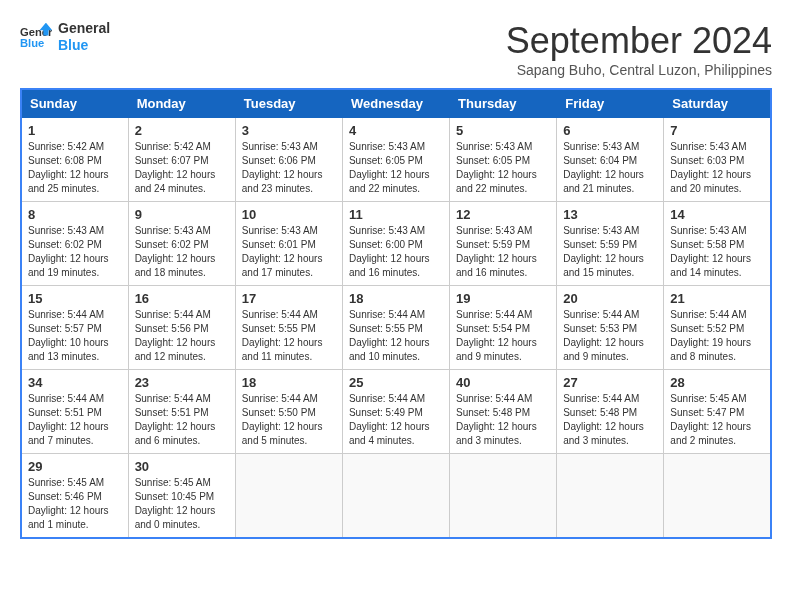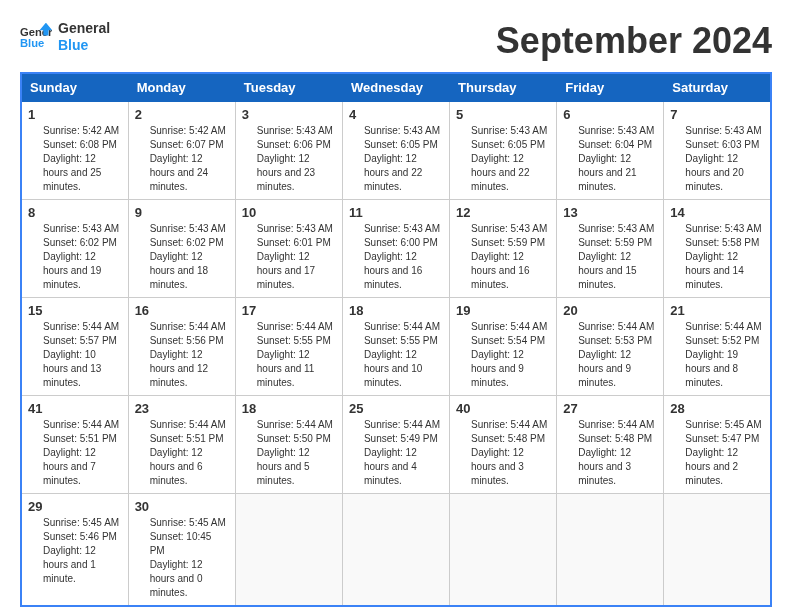--- a/index.html
+++ b/index.html
@@ -23,21 +23,21 @@
     }
     .logo-icon {
       width: 32px;
       height: 28px;
     }
     .title-block {
       text-align: right;
     }
     .month-title {
       font-size: 36px;
-      font-weight: bold;
+      font-weight: normal;
       color: #333;
     }
     .location {
       font-size: 14px;
       color: #555;
     }
     .calendar {
       width: 100%;
       border-collapse: collapse;
       border: 2px solid #3b82f6;
@@ -60,21 +60,20 @@
       min-height: 70px;
     }
     .day-num {
       font-size: 13px;
       font-weight: bold;
       display: block;
       margin-bottom: 2px;
     }
     .day-info {
       line-height: 1.4;
-      margin-left: 15px;
     }
     .empty {
       background: #f9f9f9;
     }
   </style>
 </head>
 <body>
 
 <div class="header">
   <div class="logo">
@@ -83,20 +82,21 @@
       <text y="30" font-size="14" font-weight="bold" fill="#2196F3" font-family="Arial">Blue</text>
       <polygon points="28,2 38,14 32,14 32,22 24,22 24,14 18,14" fill="#2196F3" transform="translate(10,-2) scale(0.8)"></polygon>
     </svg>
     <div style="display:flex;flex-direction:column;margin-left:2px;">
       <span style="font-size:14px;font-weight:bold;color:#333;line-height:1.2;">General</span>
       <span style="font-size:14px;font-weight:bold;color:#2196F3;line-height:1.2;">Blue</span>
     </div>
   </div>
   <div class="title-block">
     <div class="month-title">September 2024</div>
+    <div class="location">Sapang Buho, Central Luzon, Philippines</div>
   </div>
 </div>
 
 <table class="calendar">
   <thead>
     <tr>
       <th>Sunday</th>
       <th>Monday</th>
       <th>Tuesday</th>
       <th>Wednesday</th>
@@ -275,21 +275,21 @@
         <span class="day-num">21</span>
         <div class="day-info">
           <span>Sunrise: 5:44 AM</span><br>
           <span>Sunset: 5:52 PM</span><br>
           <span>Daylight: 19 hours and 8 minutes.</span>
         </div>
       </td>
       </tr>
       <tr>
         <td>
-        <span class="day-num">41</span>
+        <span class="day-num">34</span>
         <div class="day-info">
           <span>Sunrise: 5:44 AM</span><br>
           <span>Sunset: 5:51 PM</span><br>
           <span>Daylight: 12 hours and 7 minutes.</span>
         </div>
       </td>
         <td>
         <span class="day-num">23</span>
         <div class="day-info">
           <span>Sunrise: 5:44 AM</span><br>

